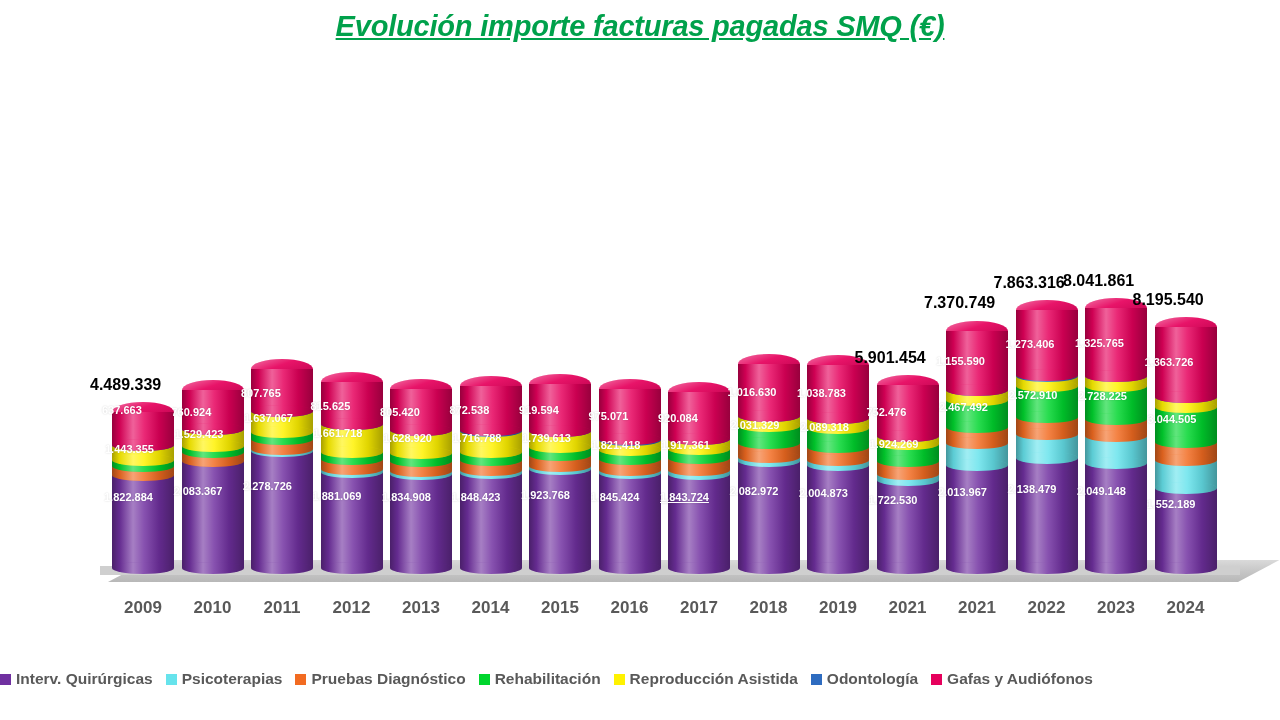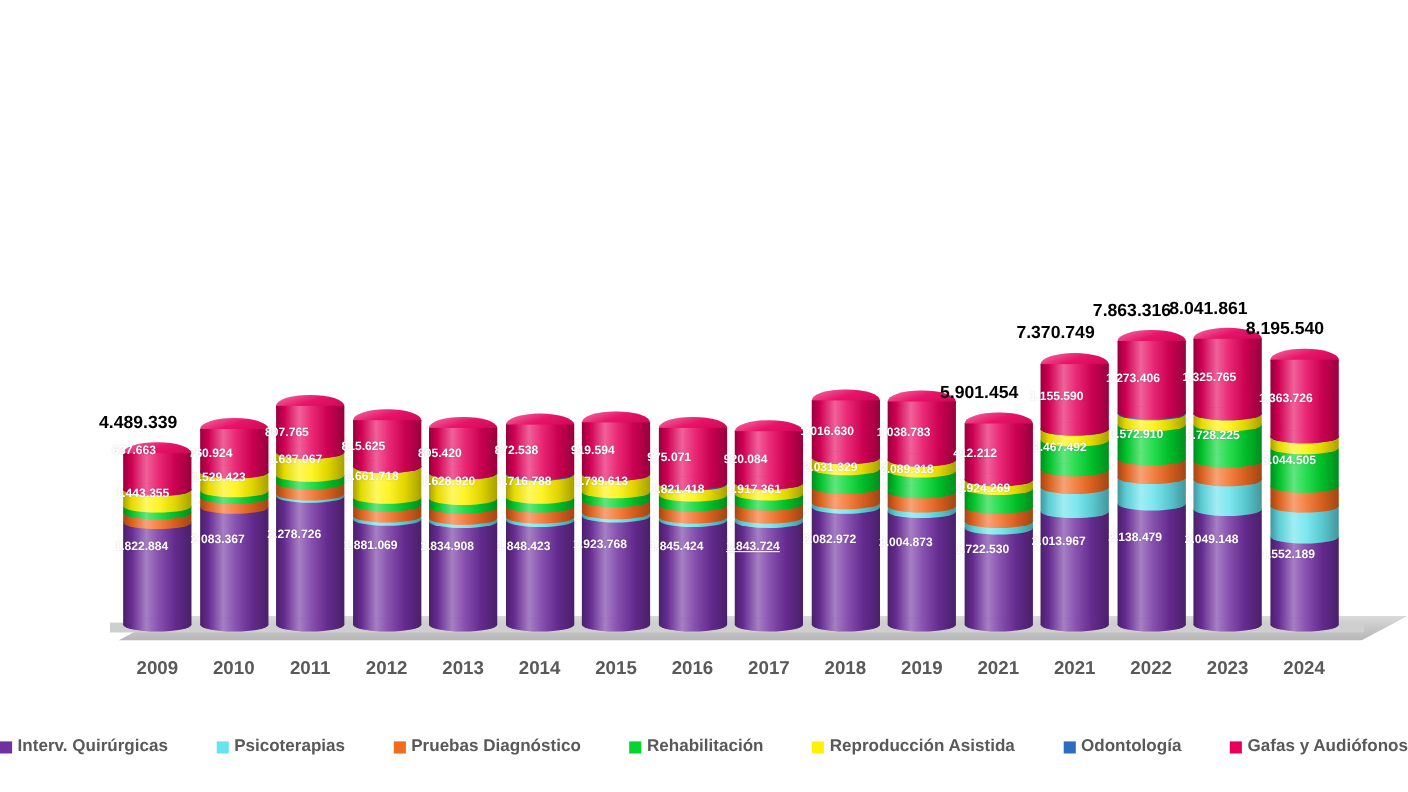--- a/index.html
+++ b/index.html
@@ -169,21 +169,21 @@
     color: #595959;
   }
 
   
   #legend {
     position: absolute;
     left: 0;
     top: 670px;
     width: 1280px;
     display: flex;
-    justify-content: space-between;
+    justify-content: flex-start;
     align-items: center;
     gap: 13px;
     flex-wrap: nowrap;
   }
   .legend-item {
     display: flex;
     align-items: center;
     gap: 5px;
     white-space: nowrap;
   }
@@ -197,20 +197,21 @@
     font-size: 15.5px;
     font-weight: bold;
     color: #595959;
   }
 </style>
 </head>
 <body>
 
 <div id="stage">
 
+  <div id="chart-title">Evolución importe facturas pagadas SMQ (€)</div>
 
   <div id="plot">
     <div id="floor"></div>
     <div id="floor-front"></div>
     <div id="bars">
         <div class="bar" style="left: 112px; width: 62px; bottom: 22px; height: 156.076px;">
           <div class="seg" style="bottom: 0px; height: 93.418px; background: rgb(112, 48, 160); z-index: 1;">
             <span class="cap-bottom" style="background: rgb(112, 48, 160);"></span>
           </div>
           <div class="seg" style="bottom: 93.418px; height: 8.96829px; background: rgb(242, 107, 33); z-index: 3;">
@@ -618,21 +619,21 @@
         <div class="seg-label" style="left: 661px; top: 378.571px;">1.917.361</div>
         <div class="seg-label" style="left: 658px; top: 351.523px;">920.084</div>
         <div class="seg-label" style="left: 729.5px; top: 424.627px;">2.082.972</div>
         <div class="seg-label" style="left: 730.5px; top: 358.598px;">2.031.329</div>
         <div class="seg-label" style="left: 727.5px; top: 325.681px;">1.016.630</div>
         <div class="seg-label" style="left: 799px; top: 426.628px;">2.004.873</div>
         <div class="seg-label" style="left: 800px; top: 361.125px;">2.089.318</div>
         <div class="seg-label" style="left: 797px; top: 326.975px;">1.038.783</div>
         <div class="seg-label" style="left: 868.5px; top: 433.862px;">1.722.530</div>
         <div class="seg-label" style="left: 869.5px; top: 377.992px;">1.924.269</div>
-        <div class="seg-label" style="left: 866.5px; top: 346.005px;">412.212</div>
+        <div class="seg-label" style="left: 866.5px; top: 346.005px;">752.476</div>
         <div class="total-label" style="left: 854.5px; top: 288.536px;">5.901.454</div>
         <div class="seg-label" style="left: 938px; top: 426.395px;">2.013.967</div>
         <div class="seg-label" style="left: 939px; top: 340.734px;">2.467.492</div>
         <div class="seg-label" style="left: 936px; top: 295.364px;">1.155.590</div>
         <div class="total-label" style="left: 924px; top: 234.491px;">7.370.749</div>
         <div class="seg-label" style="left: 1007.5px; top: 423.204px;">2.138.479</div>
         <div class="seg-label" style="left: 1008.5px; top: 328.634px;">2.572.910</div>
         <div class="seg-label" style="left: 1005.5px; top: 277.538px;">1.273.406</div>
         <div class="total-label" style="left: 993.5px; top: 214.129px;">7.863.316</div>
         <div class="seg-label" style="left: 1077px; top: 425.493px;">2.049.148</div>

